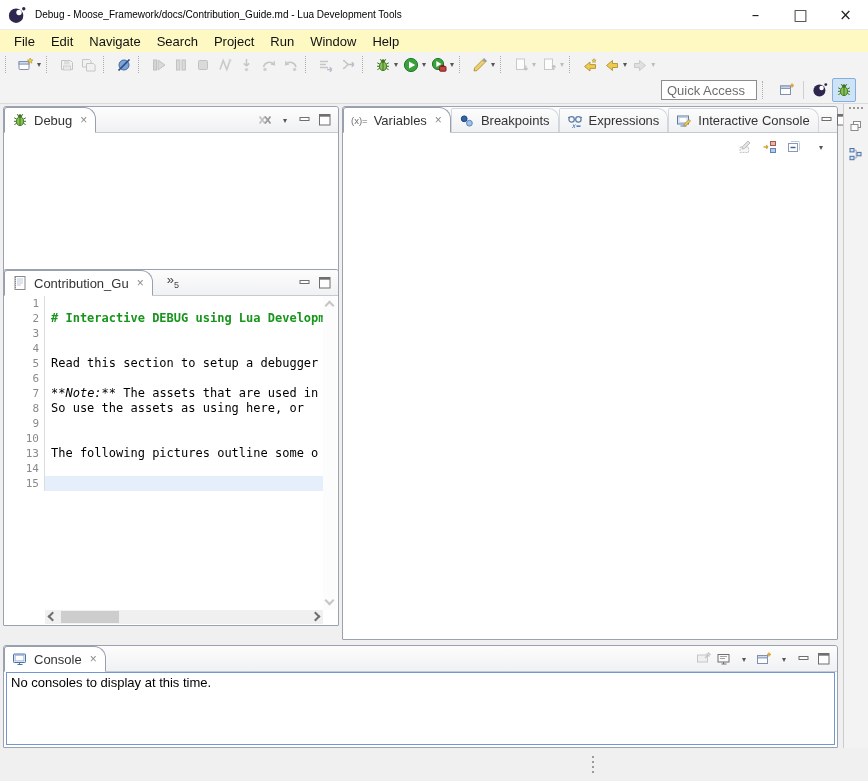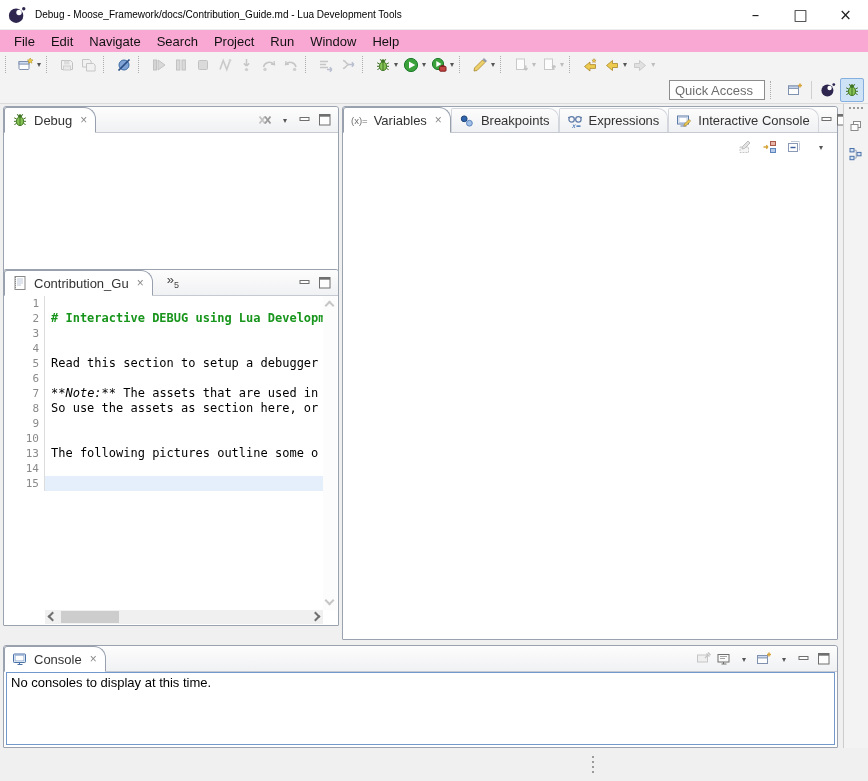--- a/index.html
+++ b/index.html
@@ -14,36 +14,36 @@
   
   .titlebar { position:absolute; left:0; top:0; width:868px; height:30px; background:#fff;
     display:flex; align-items:center; border-bottom:1px solid #ececec; }
   .titlebar .applogo { margin-left:8px; width:18px; height:18px; display:inline-flex; }
   .titlebar .title { margin-left:9px; font-size:10px; color:#000; white-space:nowrap; }
   .wincontrols { margin-left:auto; display:flex; height:30px; }
   .wincontrols .wbtn { width:45px; height:30px; display:flex; align-items:center; justify-content:center;
     font-size:15px; color:#222; font-family:"DejaVu Sans",sans-serif; }
 
   
-  .menubar { position:absolute; left:0; top:30px; width:868px; height:22px; background:#f9a8d4;
+  .menubar { position:absolute; left:0; top:30px; width:868px; height:22px; background:#fef9c3;
     display:flex; align-items:center; padding-left:6px; }
   .menu-item { padding:2px 8px; font-size:13px; color:#111; }
 
   
   .toolbar { position:absolute; left:0; top:52px; width:868px; height:25px; background:#f3f3f3;
     display:flex; align-items:center; padding-left:2px; }
   .tbtn { width:22px; height:22px; display:inline-flex; align-items:center; justify-content:center; border-radius:2px; }
   .ticon { display:inline-flex; width:16px; height:16px; }
   .dd { font-size:8px; color:#555; margin:0 2px 0 0; align-self:center; }
   .dd.disabled { color:#bdbdbd; }
   .tsep { width:6px; height:17px; border-left:1px dotted #adadad; margin:0 4px 0 3px; }
 
   
   .persprow { position:absolute; left:0; top:77px; width:868px; height:27px; background:#f3f3f3;
-    display:flex; align-items:center; justify-content:flex-end; border-bottom:1px solid #dcdcdc; padding-right:4px; }
+    display:flex; align-items:center; justify-content:flex-end; border-bottom:1px solid #dcdcdc; padding-right:12px; }
   .qa-input { width:96px; height:20px; border:1px solid #8c8c8c; background:#fff; font-size:13px;
     color:#333; padding:0 5px; font-family:"Liberation Sans",sans-serif; }
   .qa-input::placeholder { color:#6e6e6e; opacity:1; }
   .psep { width:8px; height:18px; border-left:1px dotted #adadad; margin:0 5px; }
   .pline { width:1px; height:18px; background:#cfcfcf; margin:0 4px; }
   .pbtn { width:24px; height:24px; display:inline-flex; align-items:center; justify-content:center; border-radius:2px; }
   .pbtn.active { background:#cfe3f7; border:1px solid #86aede; }
 
   
   .view { position:absolute; background:#fff; border:1px solid #9aa2b0; border-radius:3px 3px 1px 1px; }
@@ -591,21 +591,21 @@
       <div class="line">
         <span class="lnum">6</span>
         <span class="lcontent"></span>
       </div>
       <div class="line">
         <span class="lnum">7</span>
         <span class="lcontent"><span class="seg p">**</span><span class="seg em">Note:</span><span class="seg p">**</span><span class="seg p"> The assets that are used in</span></span>
       </div>
       <div class="line">
         <span class="lnum">8</span>
-        <span class="lcontent"><span class="seg p">So use the assets as section here, or </span></span>
+        <span class="lcontent"><span class="seg p">So use the assets as using here, or </span></span>
       </div>
       <div class="line">
         <span class="lnum">9</span>
         <span class="lcontent"></span>
       </div>
       <div class="line">
         <span class="lnum">10</span>
         <span class="lcontent"></span>
       </div>
       <div class="line">

